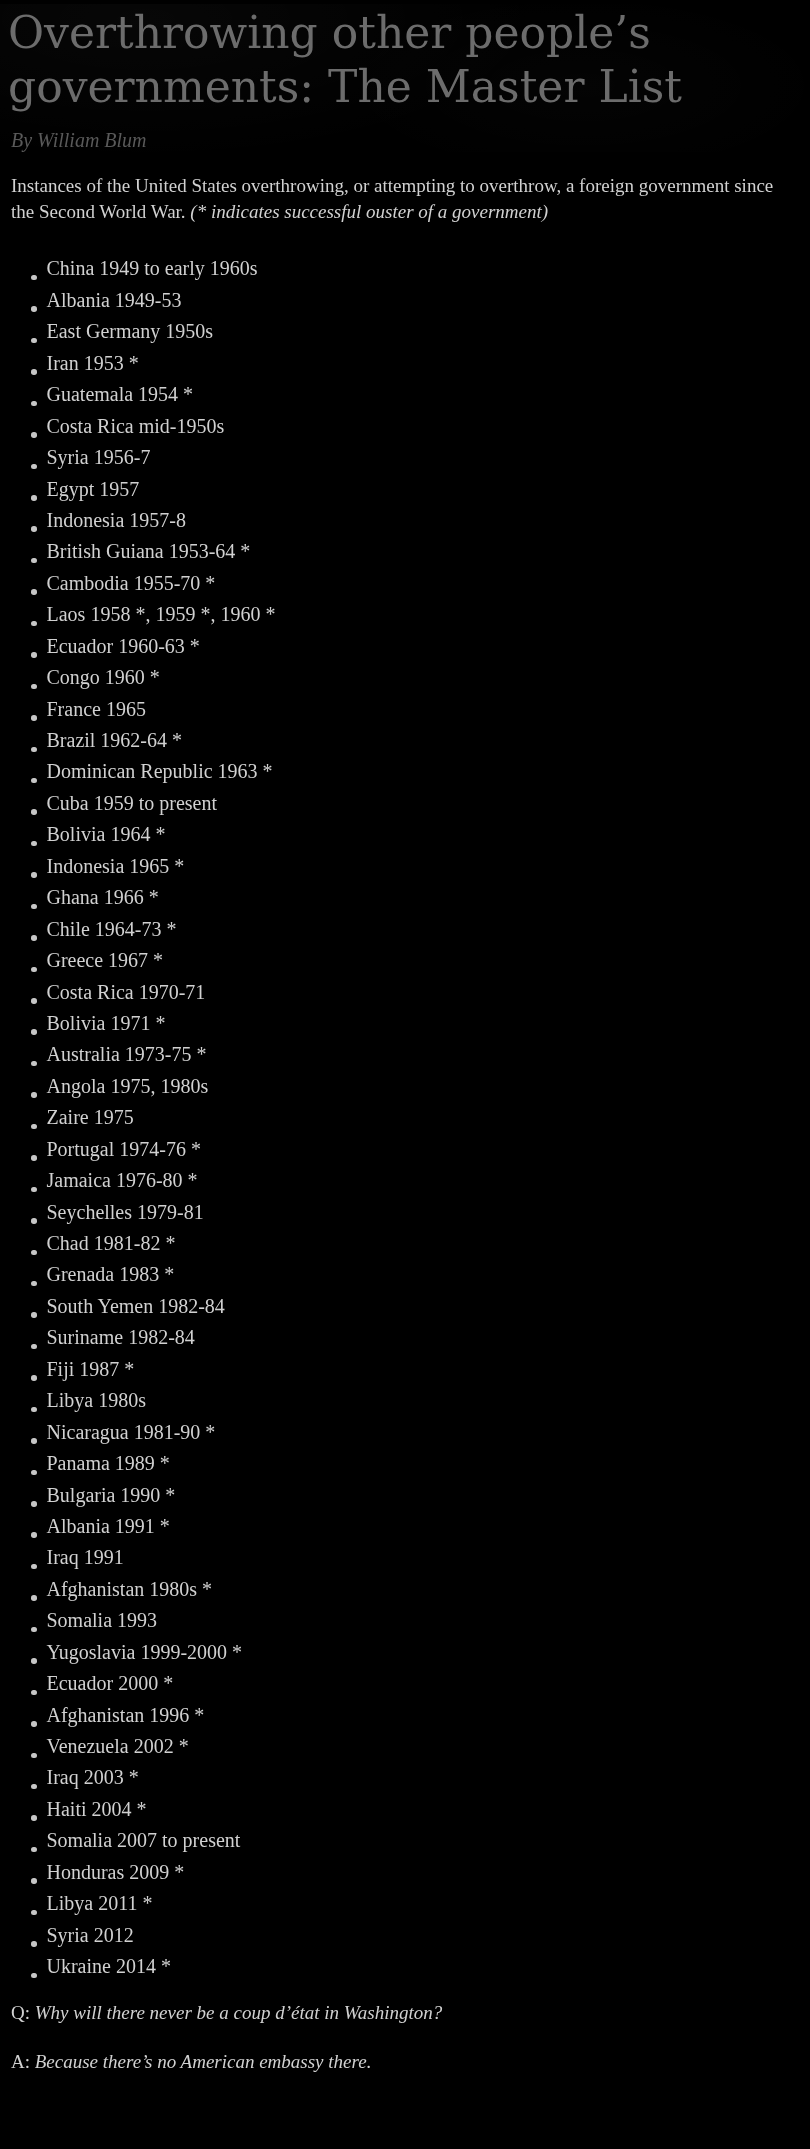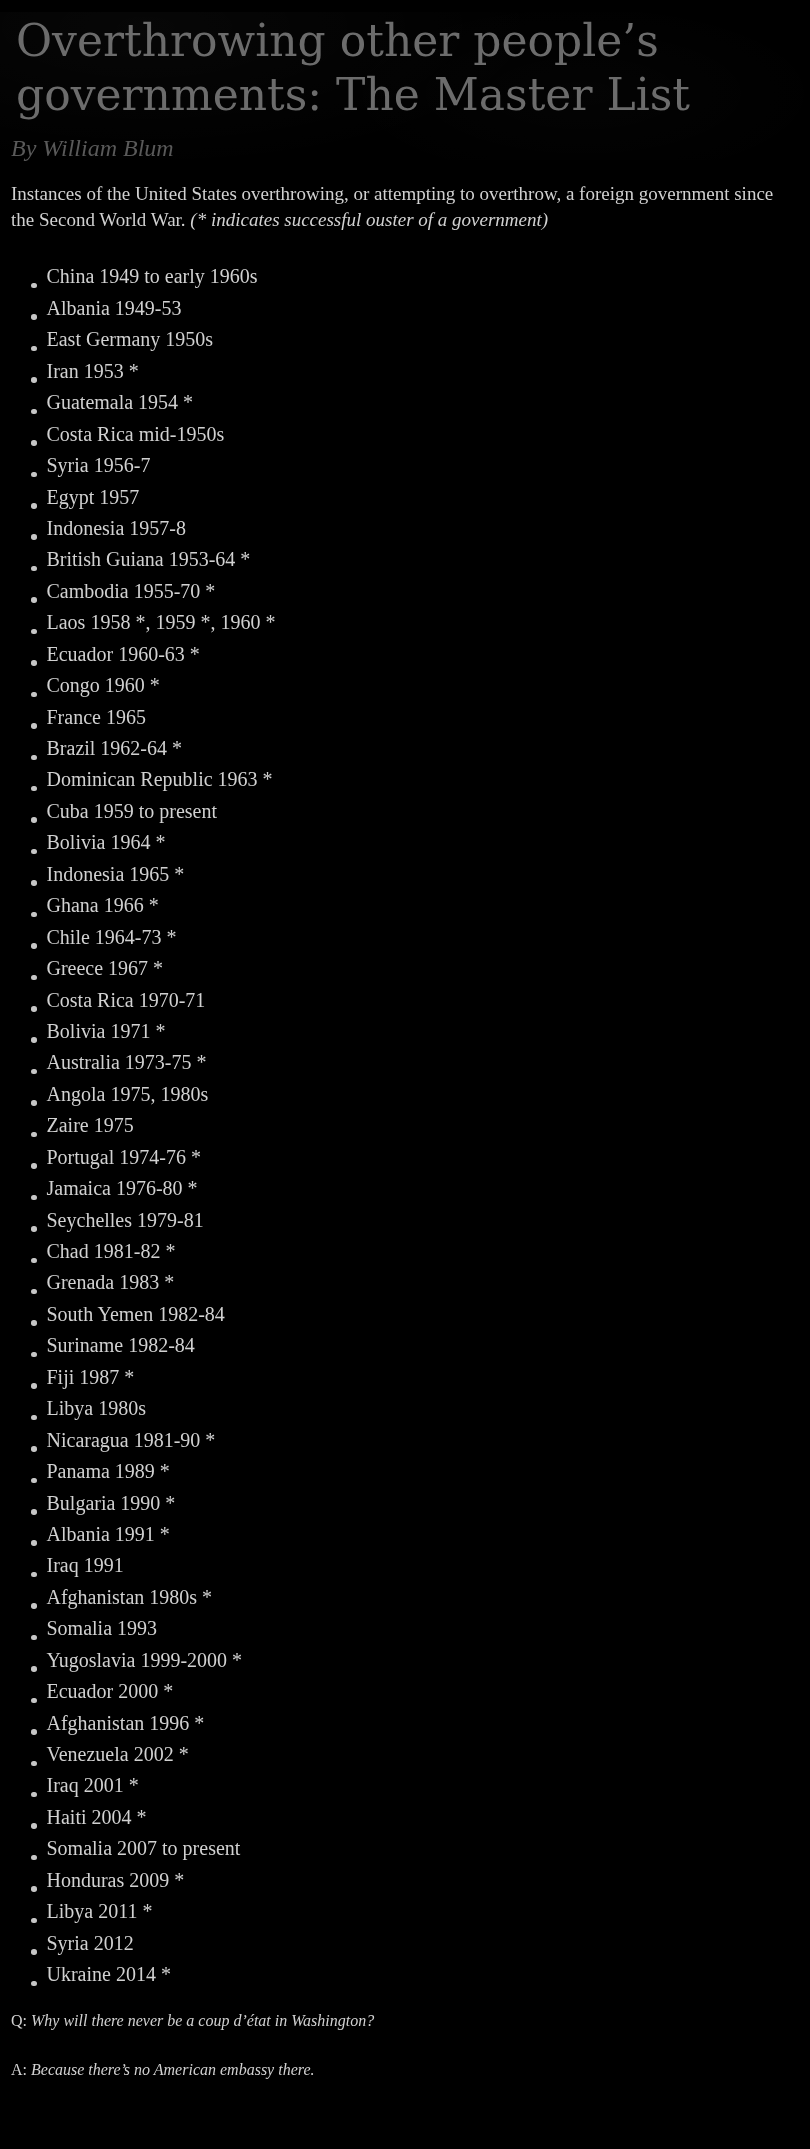--- a/index.html
+++ b/index.html
@@ -9,32 +9,32 @@
     background: var(--bg, #000);
     overflow: hidden;
     font-family: "Liberation Serif", serif;
   }
   .header {
     background:
       radial-gradient(ellipse 620px 220px at 18% 10%, rgba(255,255,255,0.028), transparent 65%),
       radial-gradient(ellipse 420px 160px at 72% 55%, rgba(255,255,255,0.016), transparent 60%);
   }
   h1.title {
-    margin: 12px;
+    margin: 4px;
     padding: 2px 10px 0 4px;
     font-family: "DejaVu Serif", serif;
     font-weight: 500;
     font-size: 44px;
     line-height: 54px;
     color: var(--title-color, #6c6c6c);
   }
   .byline {
     margin: 14px 0 0 11px;
     font-style: italic;
-    font-size: 24px;
+    font-size: 20px;
     line-height: 24px;
     color: var(--byline-color, #595959);
   }
   .intro {
     margin: 21px 0 0 11px;
     max-width: 778px;
     font-size: 19px;
     line-height: 26px;
     color: var(--body-color, #d1d1d1);
   }
@@ -54,21 +54,21 @@
   ul.interventions .dot {
     width: 5.5px;
     height: 5.5px;
     border-radius: 50%;
     background: #c6c6c6;
     flex: 0 0 auto;
     margin: 0 10px 0 31px;
   }
   .qa {
     margin: 22px 0 0 11px;
-    font-size: 16px;
+    font-size: 19px;
     line-height: 26px;
     color: var(--body-color, #d1d1d1);
   }
   .qa.answer { margin-top: 23px; }
   .qa .qa-text { font-style: italic; }
 </style>
 </head>
 <body>
 
 <div class="header">
@@ -320,21 +320,21 @@
       <span class="label">Afghanistan 1996 *</span>
     </li>
 
     <li>
       <span class="dot"></span>
       <span class="label">Venezuela 2002 *</span>
     </li>
 
     <li>
       <span class="dot"></span>
-      <span class="label">Iraq 2001 *</span>
+      <span class="label">Iraq 2003 *</span>
     </li>
 
     <li>
       <span class="dot"></span>
       <span class="label">Haiti 2004 *</span>
     </li>
 
     <li>
       <span class="dot"></span>
       <span class="label">Somalia 2007 to present</span>

